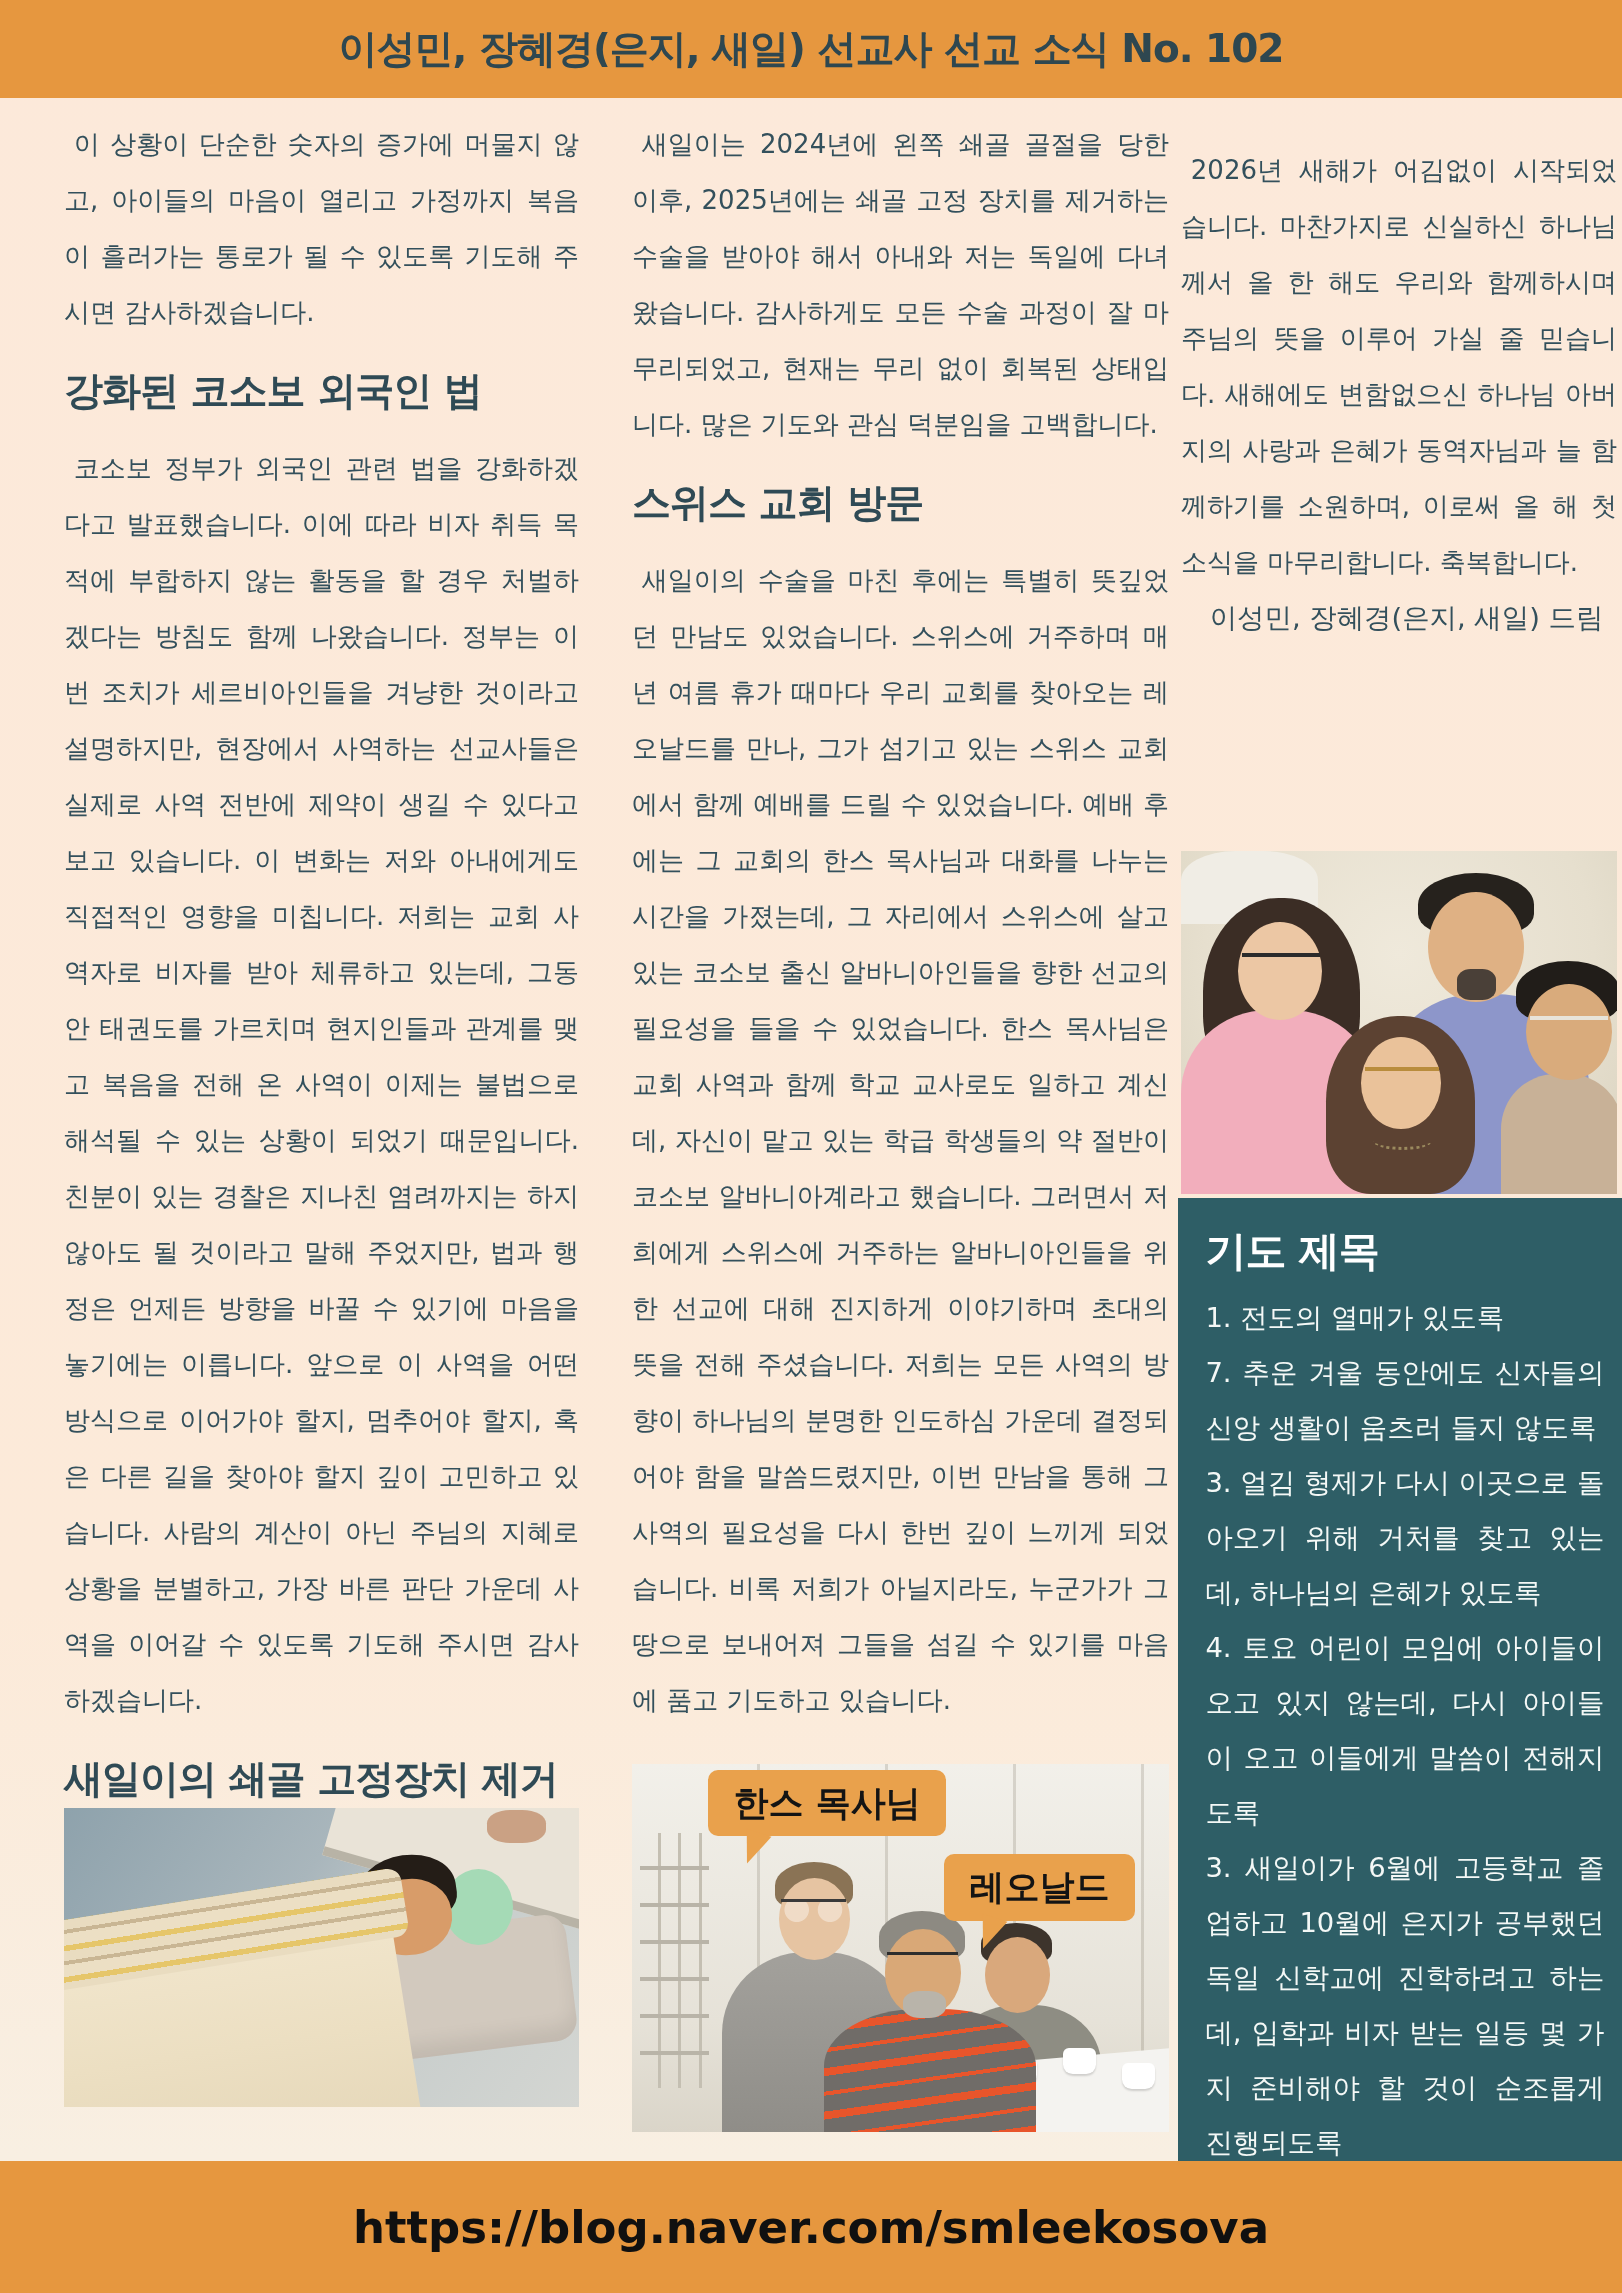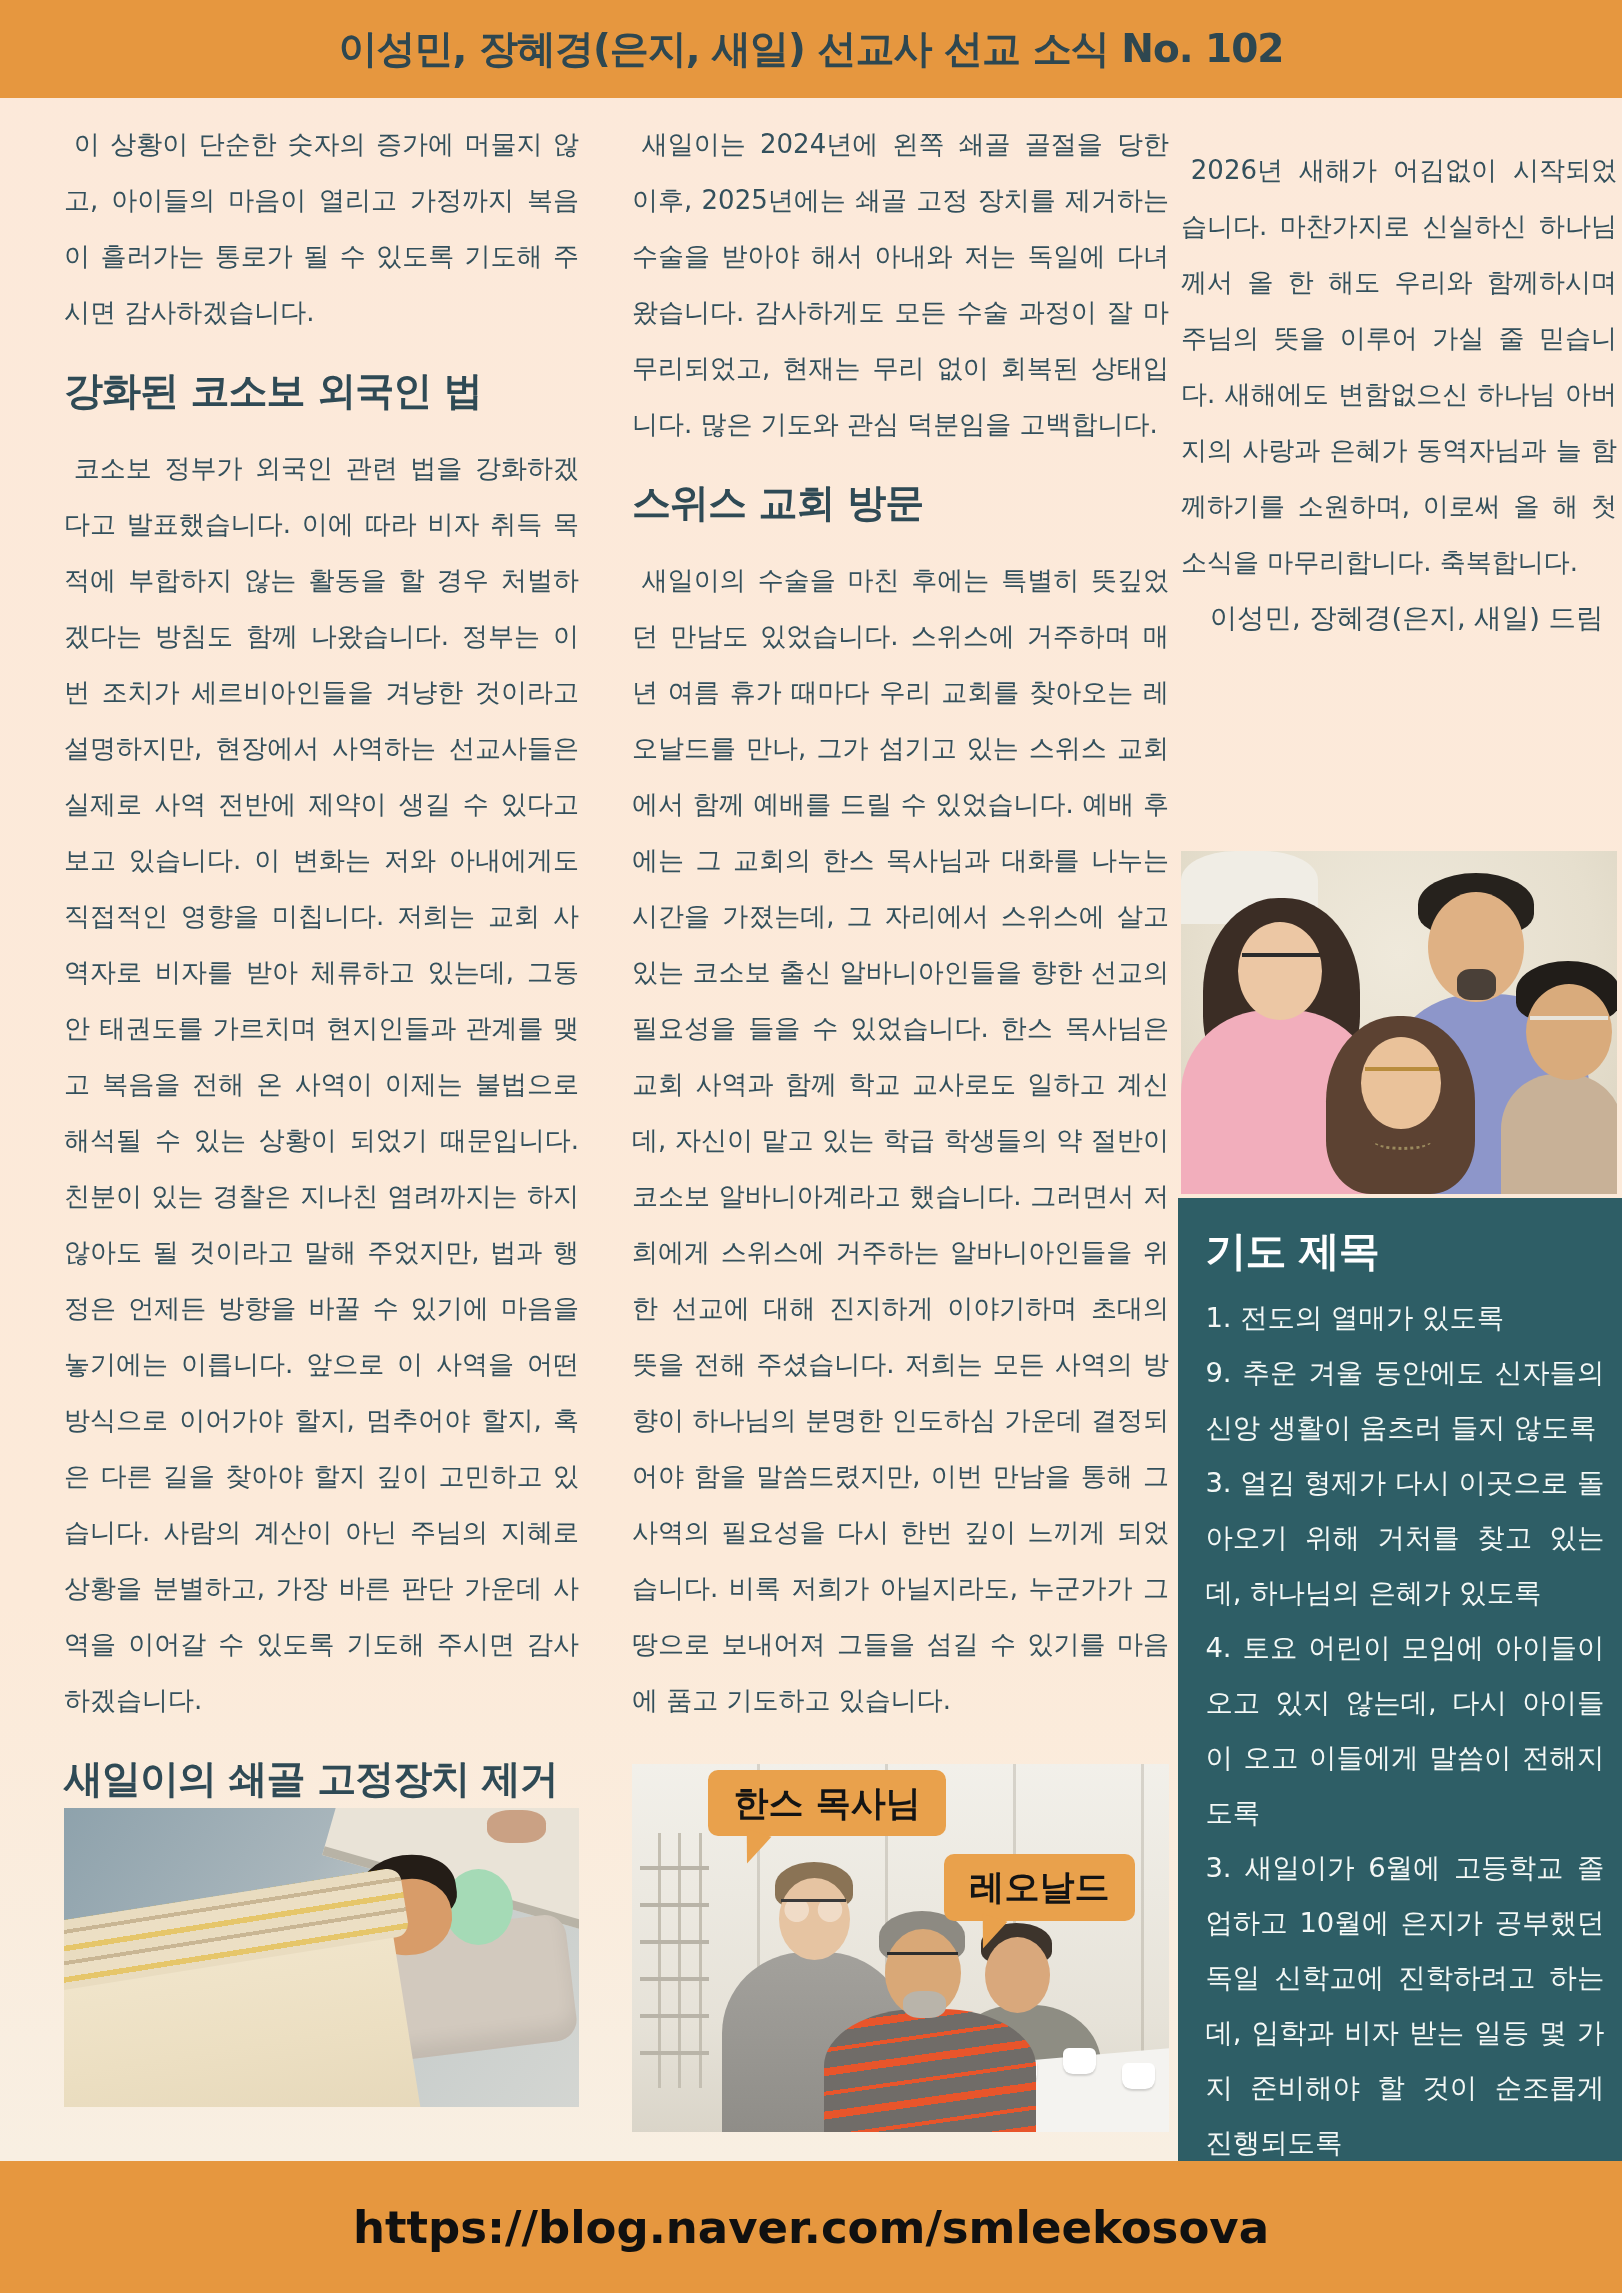--- a/index.html
+++ b/index.html
@@ -192,21 +192,21 @@
     <div class="dau-hair"></div>
     <div class="dau-body"></div>
     <div class="dau-face head"></div>
     <div class="dau-glasses"></div>
     <div class="necklace"></div>
   </div>
 
   <div class="prayer">
     <h2>기도 제목</h2>
     <div class="item">1. 전도의 열매가 있도록</div>
-    <div class="item">9. 추운 겨울 동안에도 신자들의 신앙 생활이 움츠러 들지 않도록</div>
+    <div class="item">7. 추운 겨울 동안에도 신자들의 신앙 생활이 움츠러 들지 않도록</div>
     <div class="item">3. 얼김 형제가 다시 이곳으로 돌아오기 위해 거처를 찾고 있는데, 하나님의 은혜가 있도록</div>
     <div class="item">4. 토요 어린이 모임에 아이들이 오고 있지 않는데, 다시 아이들이 오고 이들에게 말씀이 전해지도록</div>
     <div class="item">3. 새일이가 6월에 고등학교 졸업하고 10월에 은지가 공부했던 독일 신학교에 진학하려고 하는데, 입학과 비자 받는 일등 몇 가지 준비해야 할 것이 순조롭게 진행되도록</div>
   </div>
 
   <div class="bottombar">
     <span class="blog-url">https://blog.naver.com/smleekosova</span>
   </div>
 
 </div>

